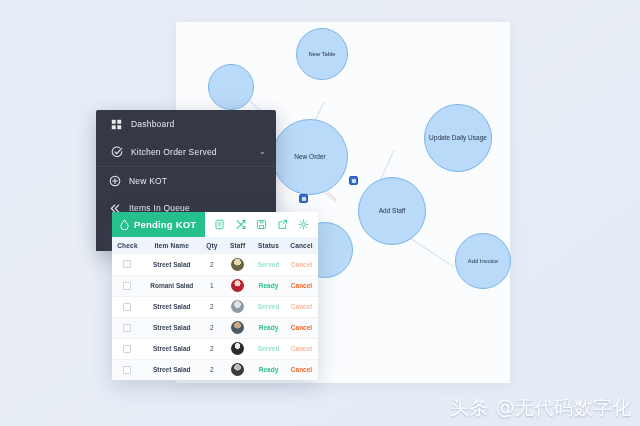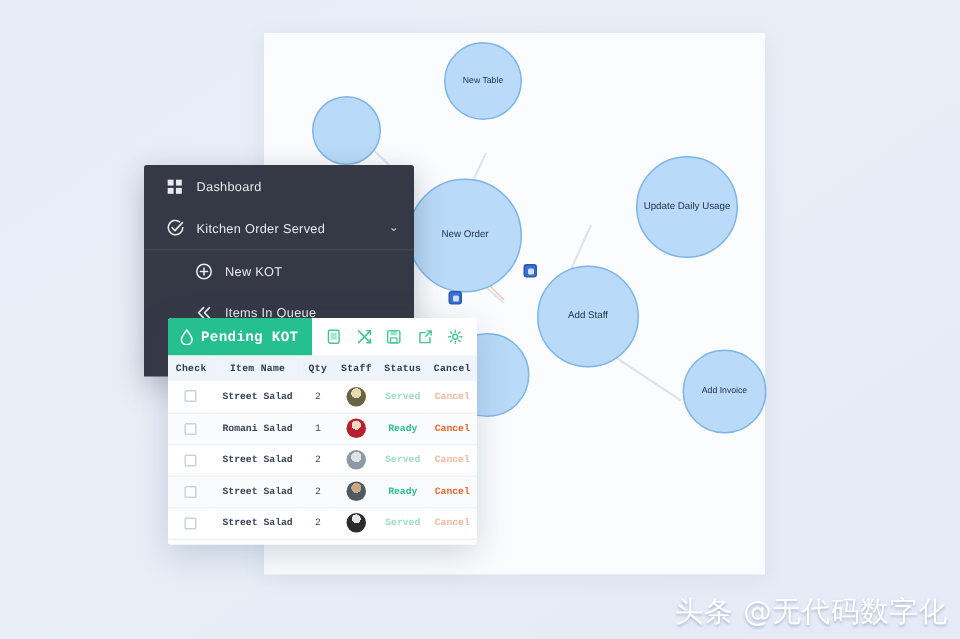--- a/index.html
+++ b/index.html
@@ -73,43 +73,42 @@
   .nav-item {
     position: relative;
     height: 28px;
     display: flex;
     align-items: center;
     padding: 0 10px 0 14px;
     color: #e9eaee;
     font-size: 8.5px;
     letter-spacing: .2px;
   }
-  .nav-item.sub { padding-left: 33px; }
+  .nav-item.sub { padding-left: 12px; }
   .nav-item.divider-top { border-top: 1px solid #42454f; }
   .nav-ico {
     width: 13px; height: 13px;
     margin-right: 8px;
     flex: 0 0 13px;
     display: flex; align-items: center; justify-content: center;
     color: #e9eaee;
   }
   .nav-ico svg { display: block; }
   .nav-label { flex: 1 1 auto; white-space: nowrap; }
   .nav-arrow { font-size: 8px; color: #c6c9d2; line-height: 1; }
 
   
   #kot {
     position: absolute;
     left: 112px; top: 212px;
-    width: 206px; height: 151px;
+    width: 206px; height: 168px;
     background: #ffffff;
     border-radius: 2px;
     box-shadow: 0 6px 22px rgba(60,80,120,.22);
     overflow: hidden;
-    font-family: Liberation Mono, monospace;
   }
   #kot-head {
     position: absolute; left: 0; top: 0;
     width: 100%; height: 25px;
     display: flex; align-items: center;
   }
   .kot-title-wrap {
     height: 25px;
     background: #25c08e;
     display: flex; align-items: center;

